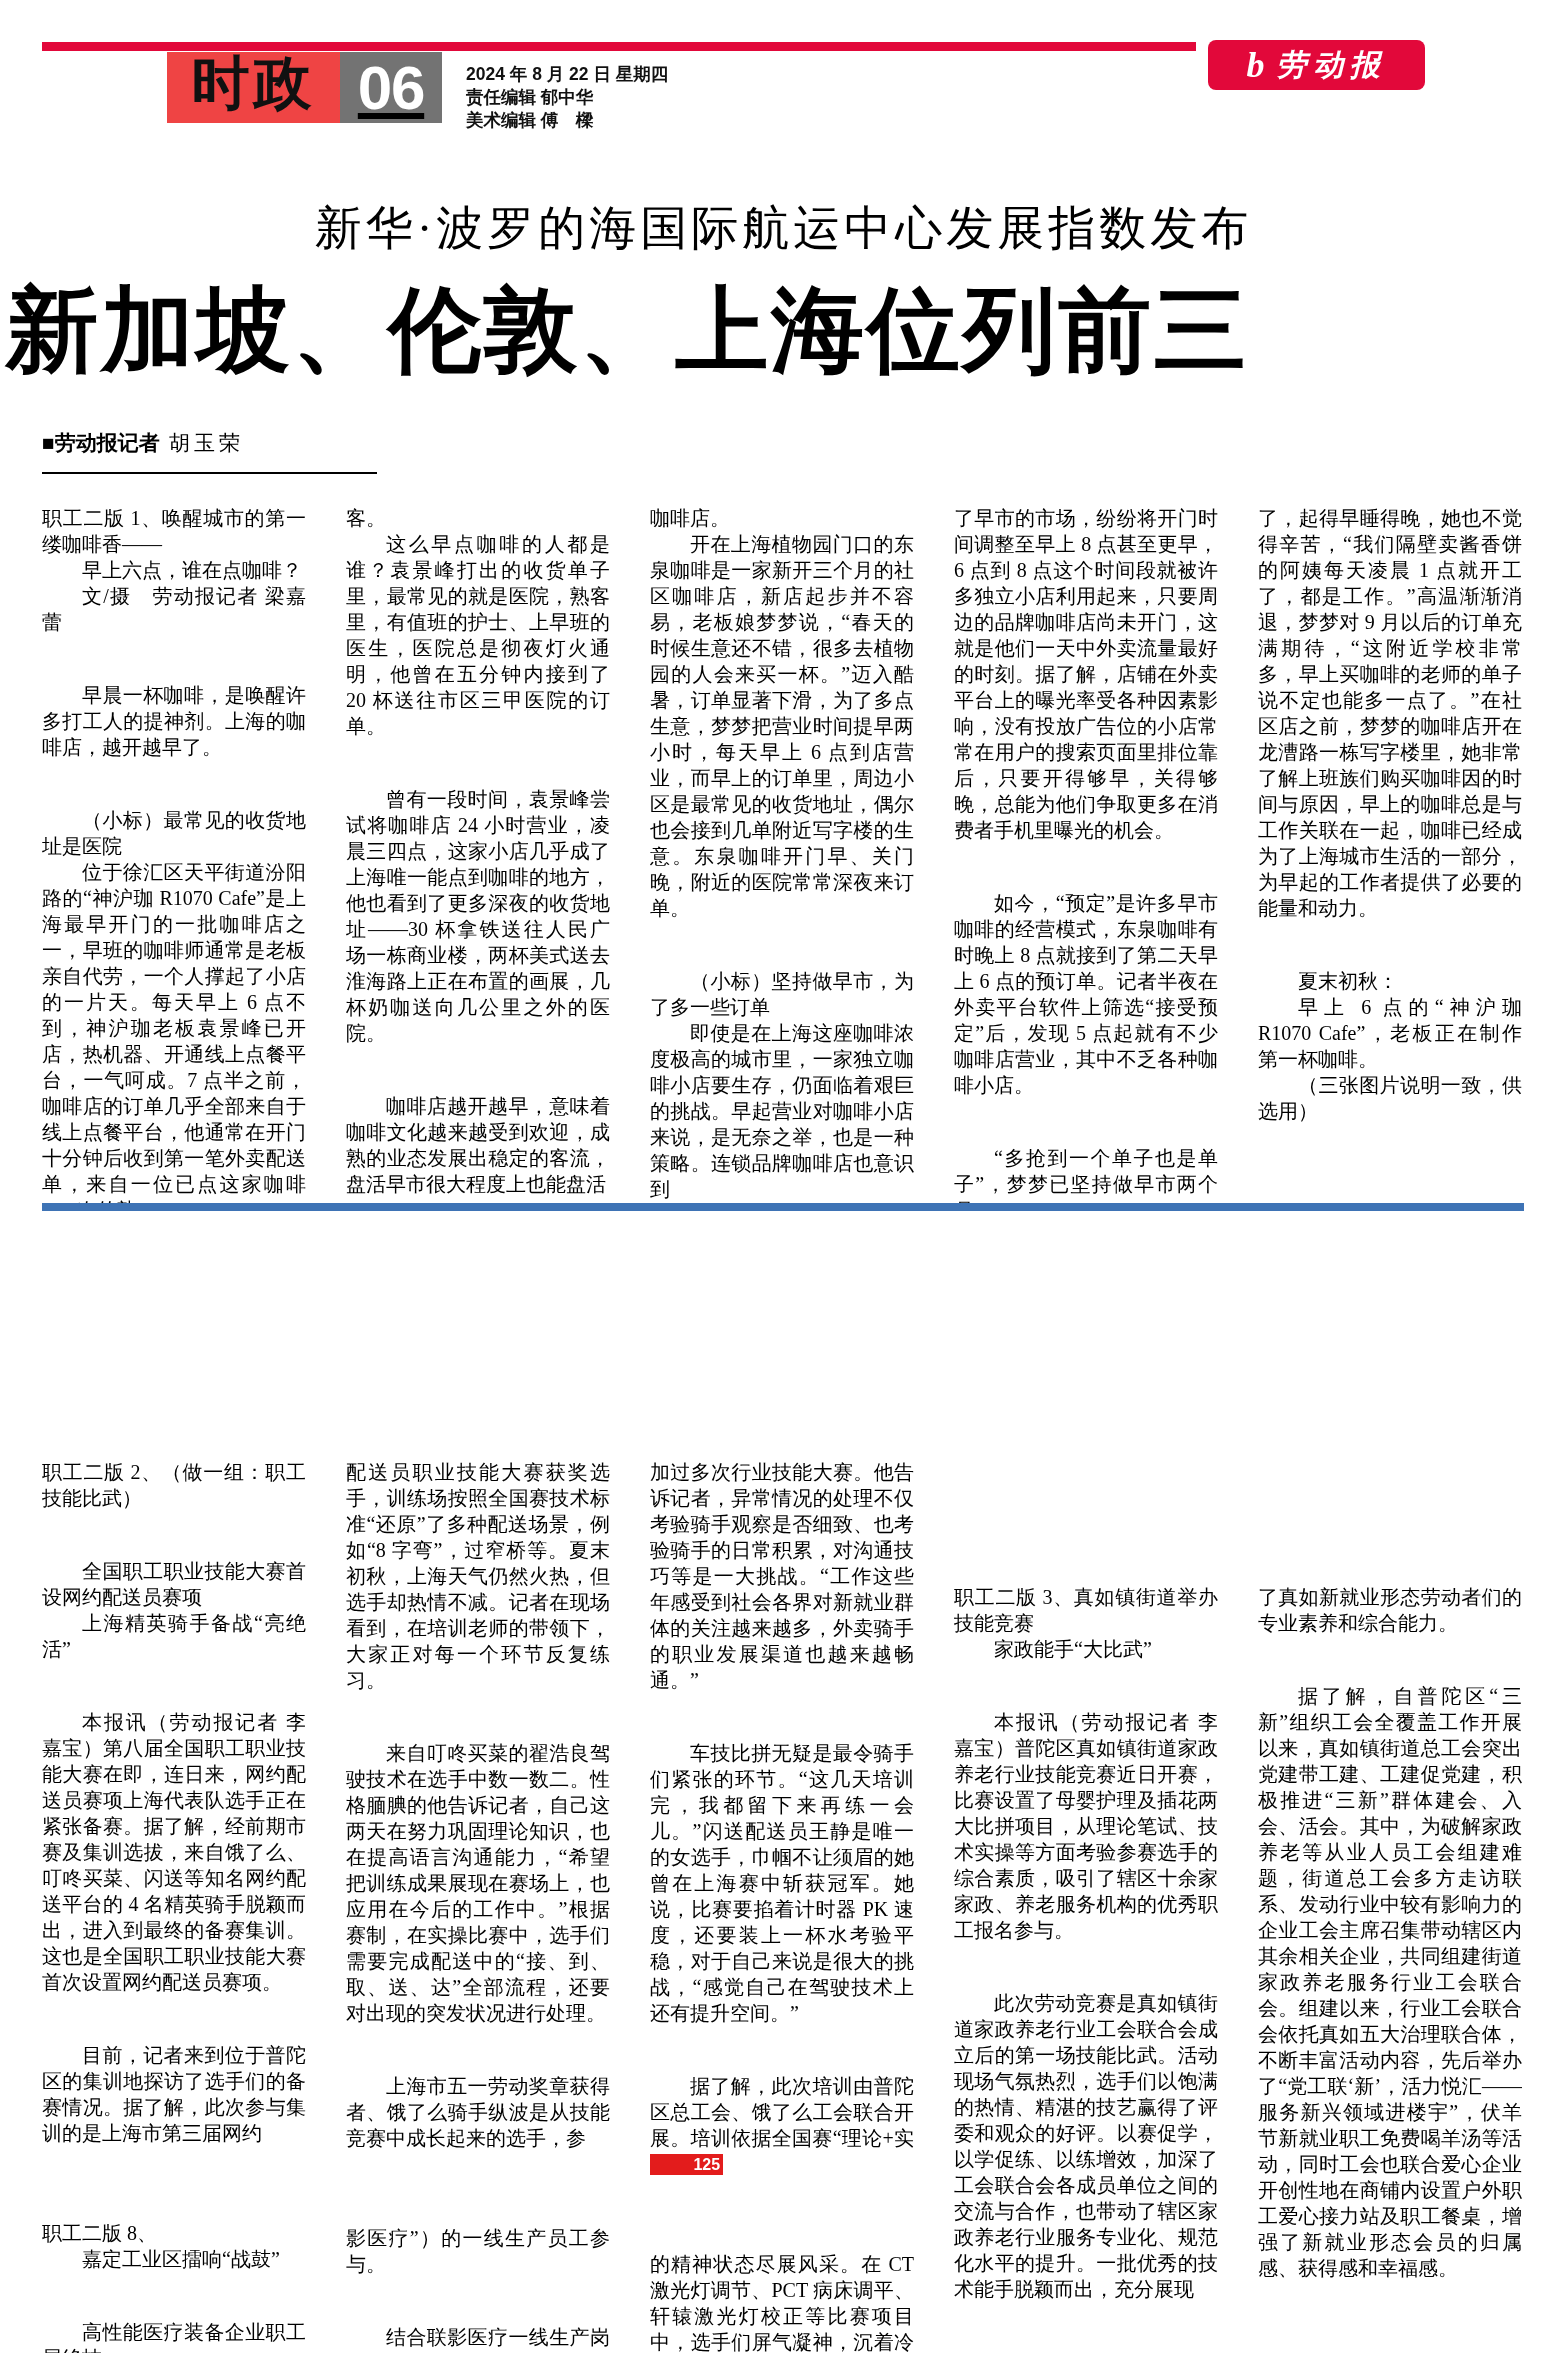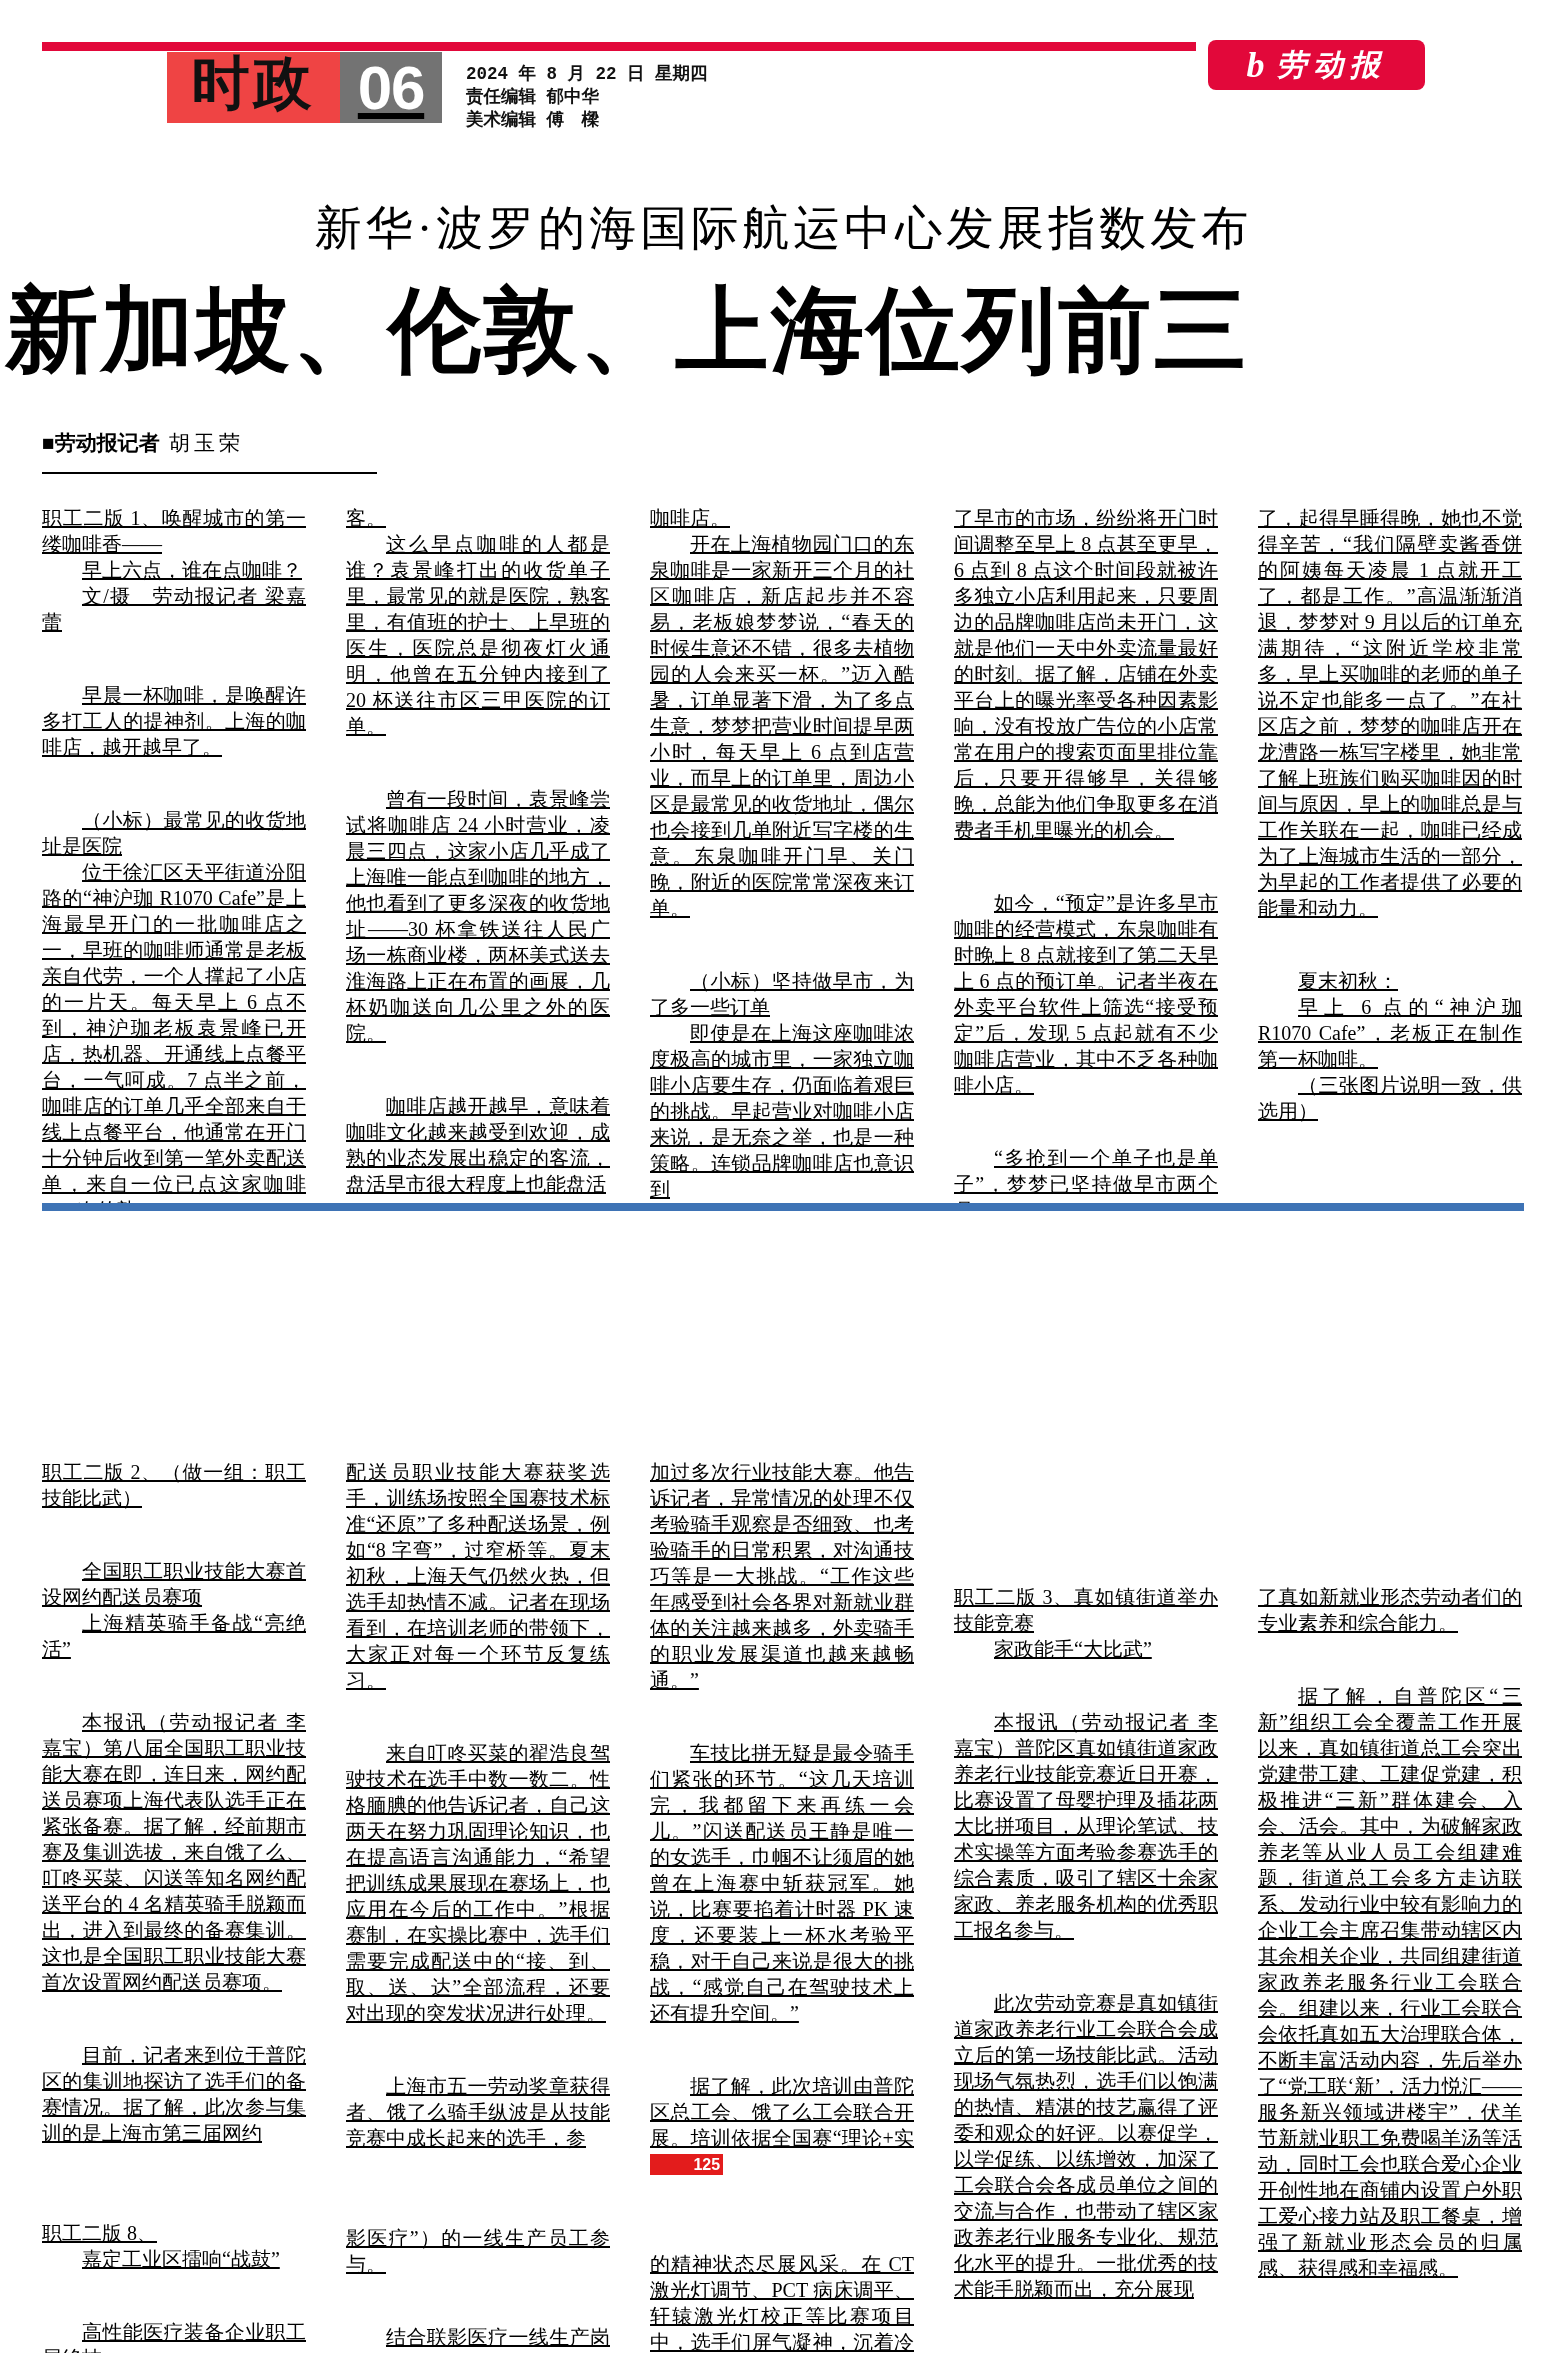--- a/index.html
+++ b/index.html
@@ -24,21 +24,21 @@
   .pagenum-box{
     position:absolute;left:340px;top:52px;width:102px;height:71px;
     background:#737373;display:flex;align-items:flex-start;justify-content:center;text-decoration:underline;
   }
   .pagenum-box span{
     font-family:"Liberation Sans","DejaVu Sans",sans-serif;
     font-weight:900;font-size:62px;color:#fff;letter-spacing:-1.3px;
   }
   .dateblock{
     position:absolute;left:466px;top:63px;
-    font-family:Liberation Mono, monospace;
+    font-family:Liberation Sans, sans-serif;
     font-size:17.5px;font-weight:600;line-height:23px;color:#111;
   }
   .logo-box{
     position:absolute;left:1208px;top:40px;width:217px;height:50px;
     background:#e2083a;border-radius:8px;
     display:flex;align-items:center;justify-content:center;gap:12px;
   }
   .logo-b{
     color:#fff;font-weight:900;font-size:36px;font-style:italic;
     font-family:"Liberation Serif","DejaVu Serif",serif;line-height:1;
@@ -62,21 +62,21 @@
     font-family:"Liberation Sans","DejaVu Sans",sans-serif;font-weight:700;
   }
   .byline .name{margin-left:9.4px;letter-spacing:4px;}
   .byline-rule{position:absolute;left:42px;top:472px;width:335px;height:2px;background:#000;}
   
   .col{
     position:absolute;width:264px;
     font-size:20px;line-height:26px;text-align:justify;
     overflow:hidden;
   }
-  .col p{margin:0;text-decoration:underline;}
+  .col p{margin:0;}
   .col p.ind{text-indent:2em;}
   .col p.gap{margin-top:47px;}
   .col p.biggap{margin-top:74px;}
   .top-col{top:505px;height:698px;}
   .bot-col-a{top:1459px;height:895px;}
   .bot-col-b{top:1584px;height:770px;}
   .c1{left:42px;} .c2{left:346px;} .c3{left:650px;} .c4{left:954px;} .c5{left:1258px;}
   .divider{position:absolute;left:42px;top:1203px;width:1482px;height:8px;background:#3e73b5;}
   .mark{
     display:inline-block;background:#e31c1c;color:#fff;

